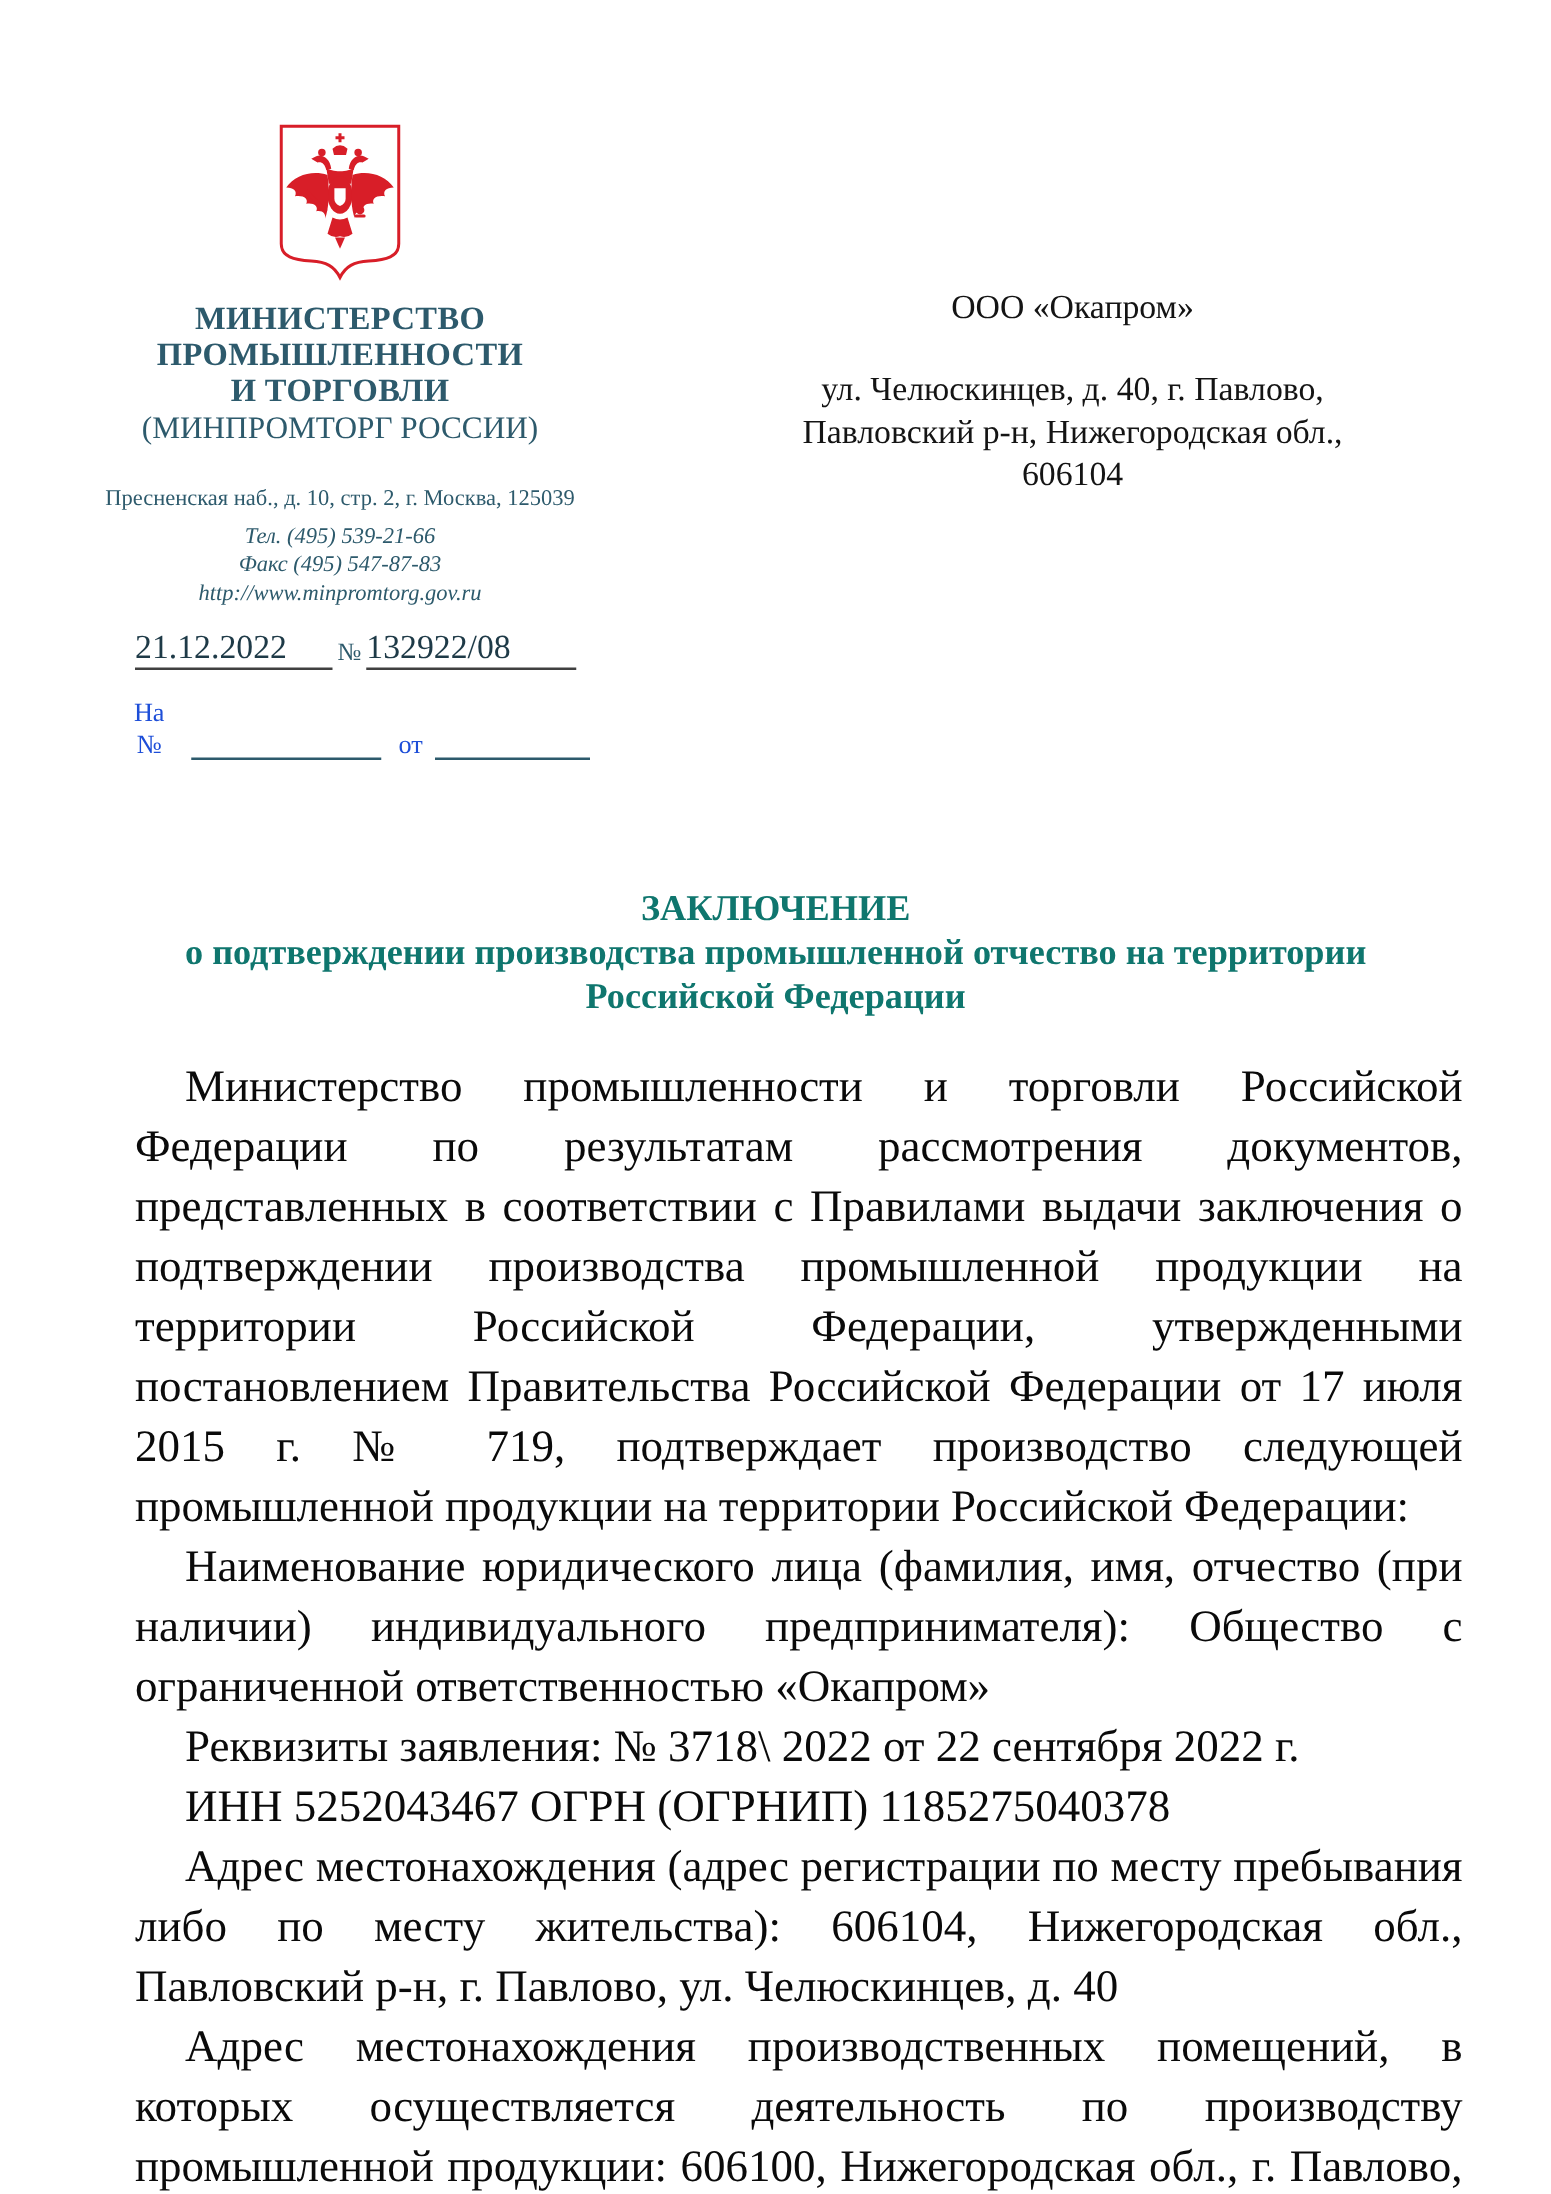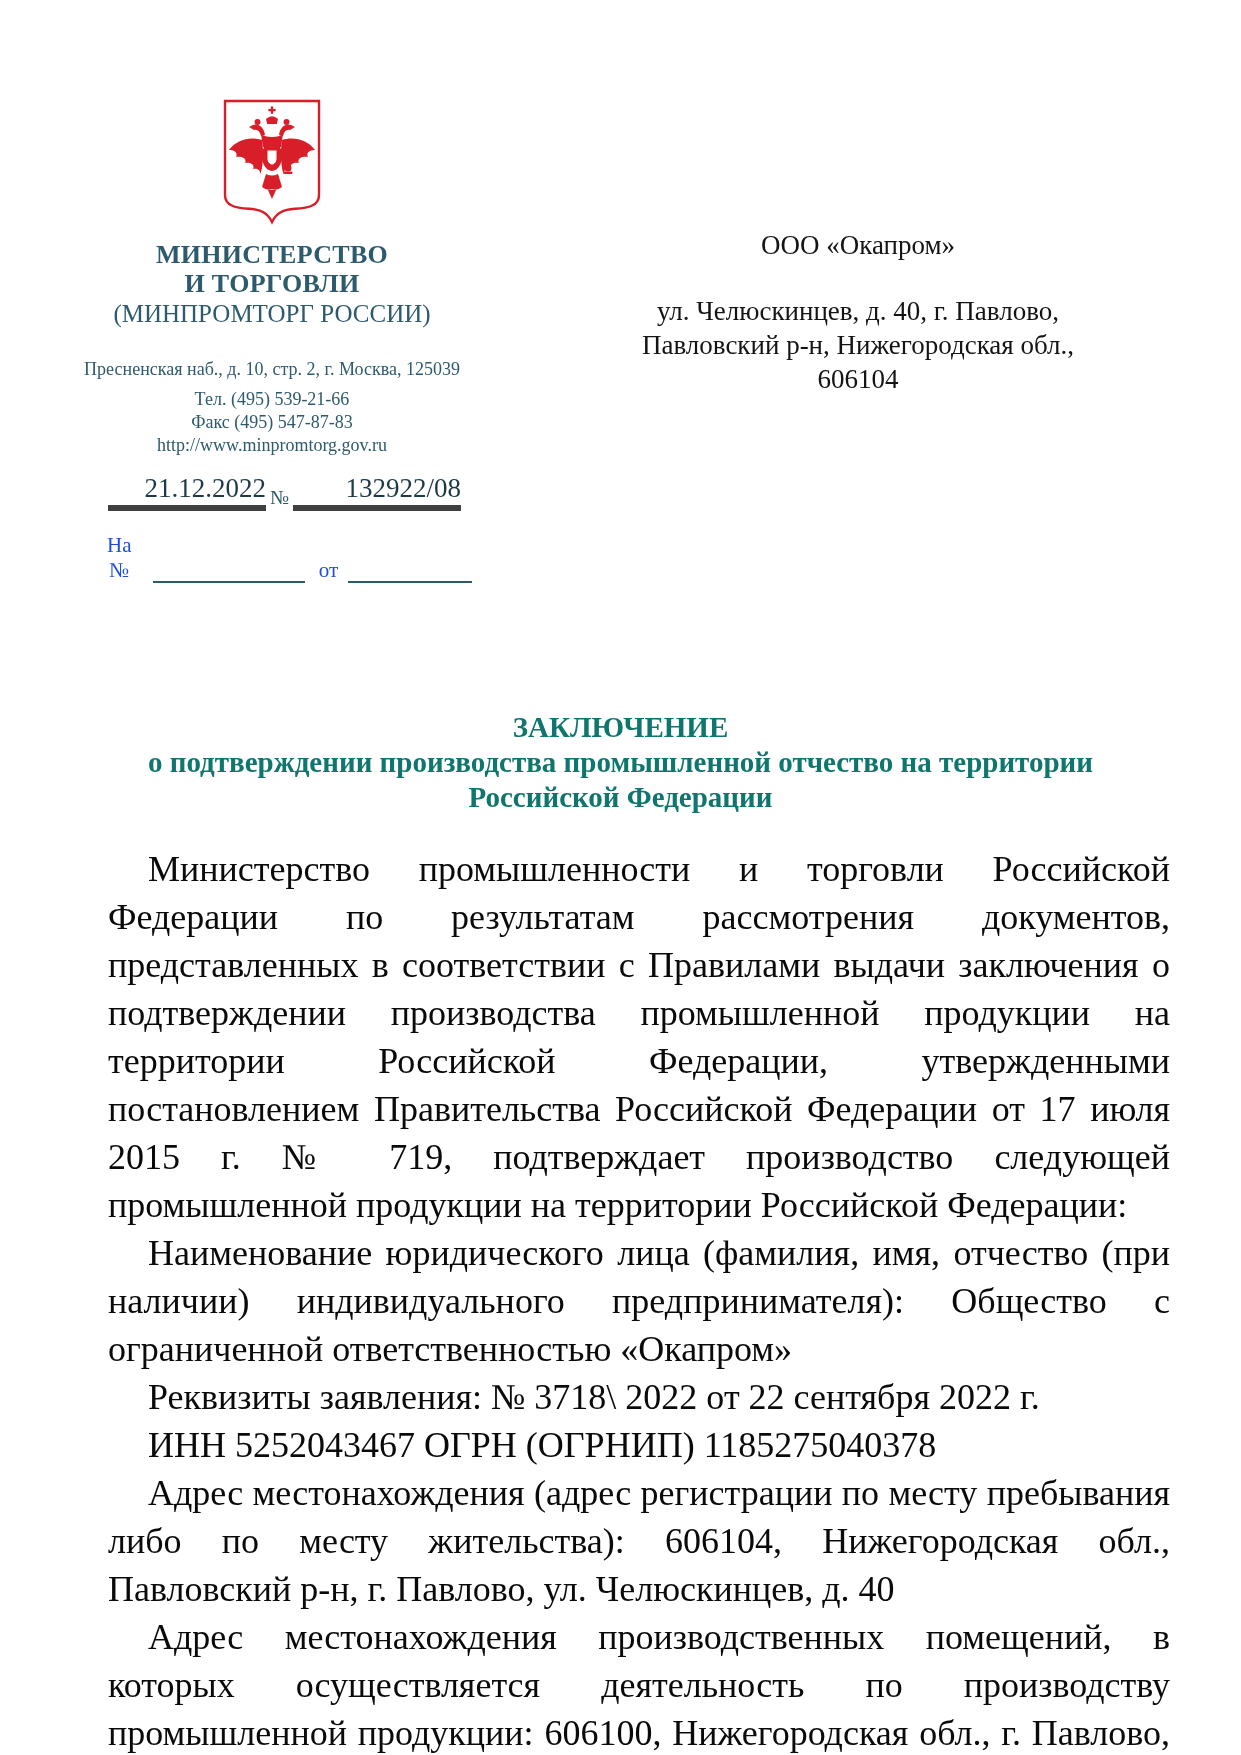--- a/index.html
+++ b/index.html
@@ -15,29 +15,29 @@
 
   
   .header-left {
     position: absolute; left: 72px; top: 88px; width: 400px;
     text-align: center; color: #2d5a6c;
   }
   .emblem { display: block; margin: 10px auto 12px auto; }
   .ministry-name { font-weight: bold; font-size: 26px; line-height: 29px; letter-spacing: 0.3px; }
   .ministry-short { font-size: 25px; line-height: 30px; margin-top: 1px; }
   .hq-address { font-size: 18px; line-height: 22px; margin-top: 29px; }
-  .contacts { margin-top: 8px; }
+  .contacts { margin-top: 8px; font-style: italic; }
   .contact-line { font-size: 18px; line-height: 23px; }
   .date-row {
     margin: 16px 0 0 36px; display: flex; align-items: flex-end;
     font-size: 27px; color: #1e3a47;
   }
   .u-field {
-    display: inline-block; border-bottom: 6px solid #404040;
-    text-align: right; padding-bottom: 1px;
+    display: inline-block; border-bottom: 2px solid #404040;
+    text-align: left; padding-bottom: 1px;
   }
   .u-field.date { width: 158px; }
   .u-field.num  { width: 168px; }
   .no-sign { font-size: 20px; color: #2d5a6c; margin: 0 4px 2px 4px; }
   .ref-row {
     margin: 22px 0 0 24px; display: flex; align-items: flex-end;
     font-size: 21px; color: #1d4ed8;
   }
   .u-blank { display: inline-block; border-bottom: 2px solid #2d5a6c; height: 20px; }
   .u-blank.w1 { width: 162px; margin-left: 10px; }
@@ -94,20 +94,21 @@
         <circle cx="68" cy="70" r="3.5"></circle>
         <rect x="63.5" y="73.5" width="9" height="2.4" rx="1.2"></rect>
         <path d="M46,76 Q52,79 58,76 L62,89 Q57,93 52,91 Q47,93 42,89 Z"></path>
         <path d="M48,92 L52,101 L56,92 Z"></path>
       </g>
       <path d="M47.5,52.5 h9 v8.5 q0,4 -4.5,5.8 q-4.5,-1.8 -4.5,-5.8 Z" fill="#ffffff"></path>
     </svg>
 
     <div class="ministry-name">
       <div>МИНИСТЕРСТВО</div>
+      <div>ПРОМЫШЛЕННОСТИ</div>
       <div>И ТОРГОВЛИ</div>
     </div>
 
     <div class="ministry-short">(МИНПРОМТОРГ РОССИИ)</div>
 
     <div class="hq-address">Пресненская наб., д. 10, стр. 2, г. Москва, 125039</div>
 
     <div class="contacts">
       <div class="contact-line">Тел. (495) 539-21-66</div>
       <div class="contact-line">Факс (495) 547-87-83</div>

